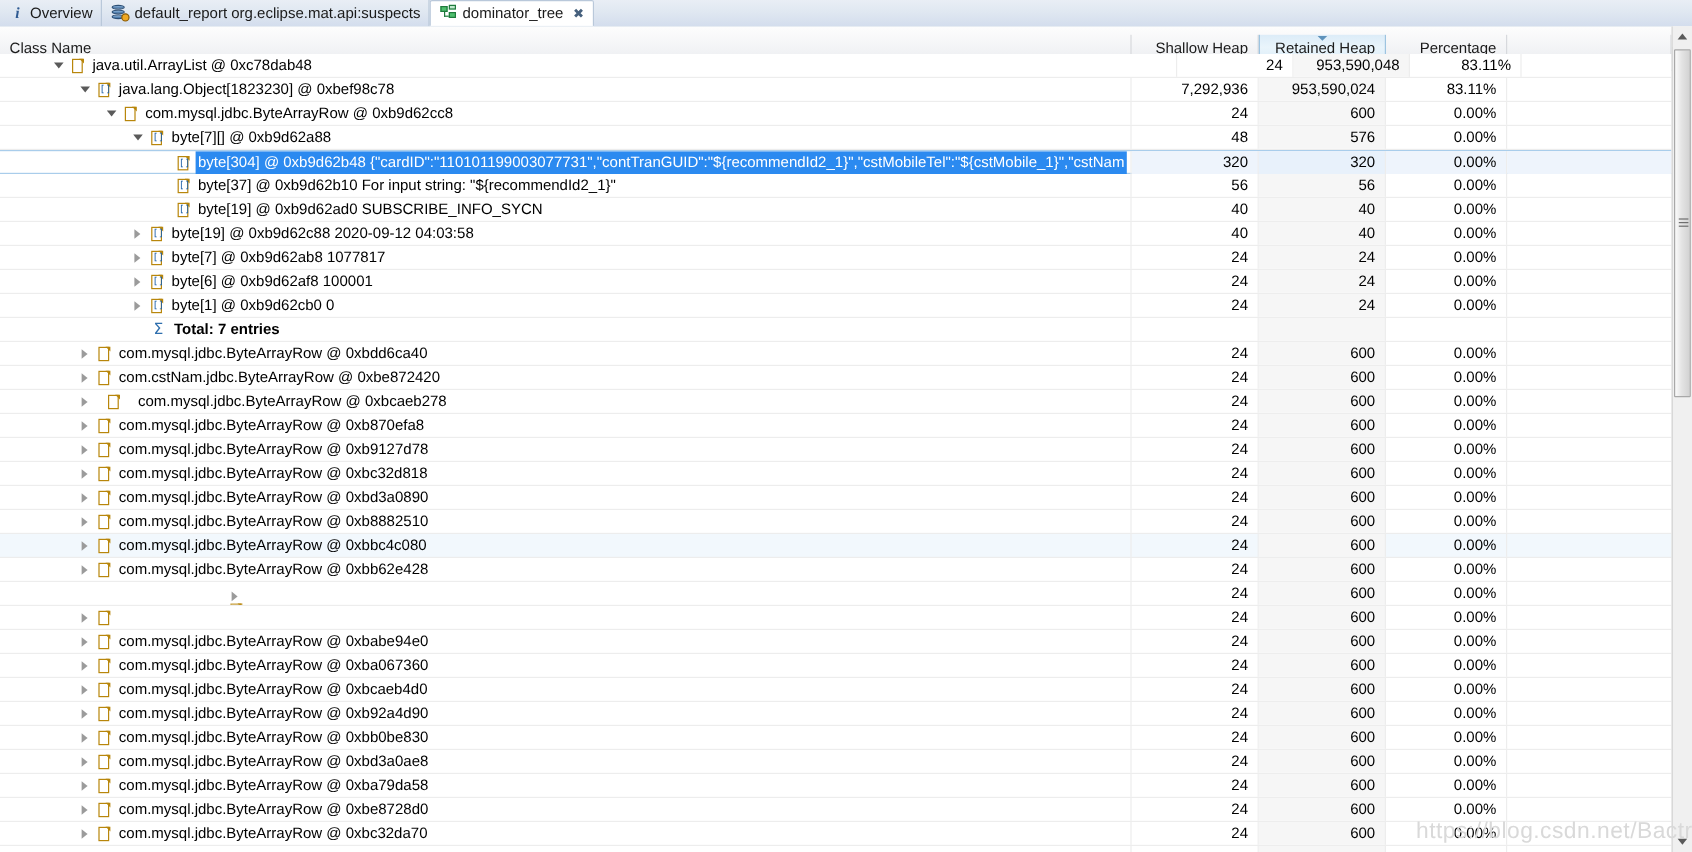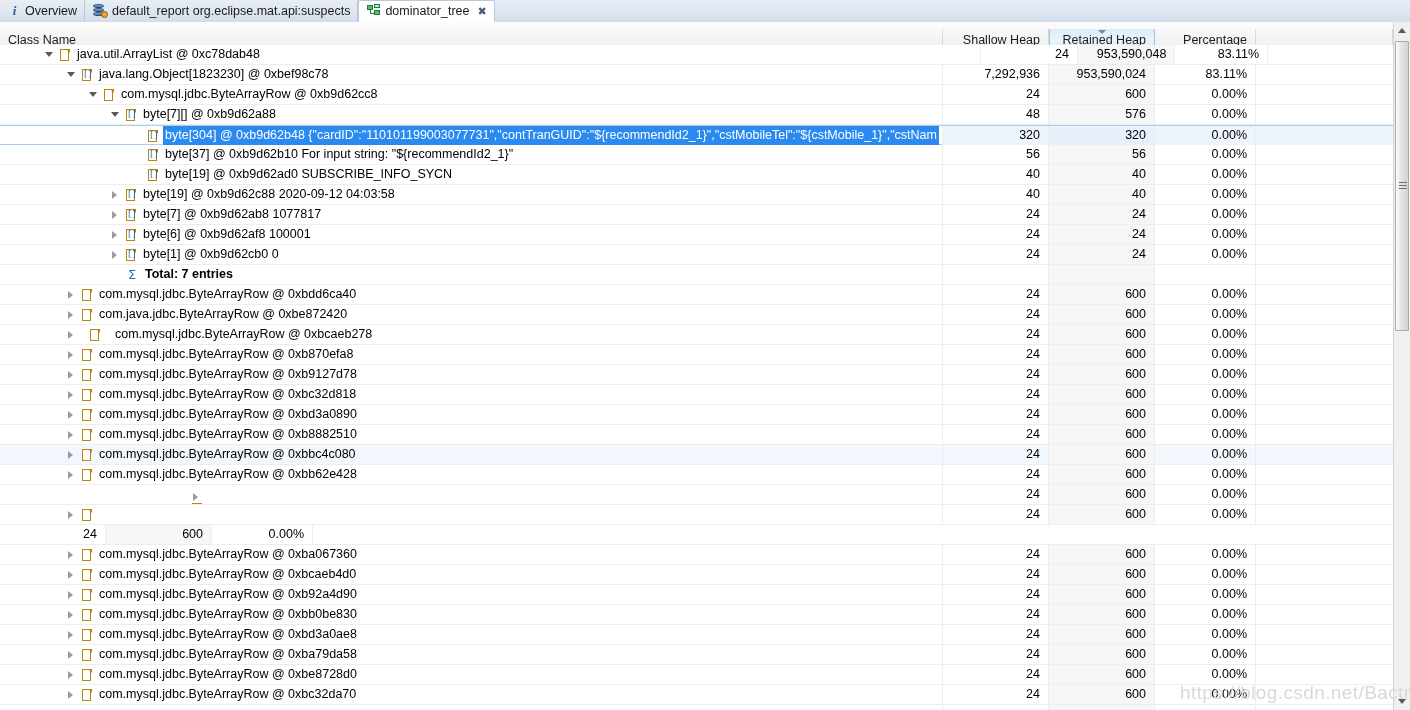--- a/index.html
+++ b/index.html
@@ -394,21 +394,21 @@
         <div class="cell c-num c-pct" style="width: 101px;">0.00%</div>
         <div class="cell c-pad" style="width: 137px;"></div>
       </div>
       <div class="row">
         <div class="cell c-name" style="width: 943px;"><span class="nm" style="margin-left: 66px;">
             <span class="twisty collapsed"></span>
             <span class="oi">
               <span class="sheet"></span>
               <span class="fold"></span>
             </span>
-            <span class="label">com.java.jdbc.ByteArrayRow @ 0xbe872420</span>
+            <span class="label">com.cstNam.jdbc.ByteArrayRow @ 0xbe872420</span>
           </span></div>
         <div class="cell c-num c-shallow" style="width: 106px;">24</div>
         <div class="cell c-num c-retained" style="width: 106px;">600</div>
         <div class="cell c-num c-pct" style="width: 101px;">0.00%</div>
         <div class="cell c-pad" style="width: 137px;"></div>
       </div>
       <div class="row">
         <div class="cell c-name" style="width: 943px;"><span class="nm" style="margin-left: 66px; gap: 12px;">
             <span class="twisty collapsed"></span>
             <span class="oi">
@@ -541,20 +541,28 @@
               <span class="sheet"></span>
               <span class="fold"></span>
             </span>
           </span></div>
         <div class="cell c-num c-shallow" style="width: 106px;">24</div>
         <div class="cell c-num c-retained" style="width: 106px;">600</div>
         <div class="cell c-num c-pct" style="width: 101px;">0.00%</div>
         <div class="cell c-pad" style="width: 137px;"></div>
       </div>
       <div class="row">
+        <div class="cell c-name" style="width: 943px;"><span class="nm" style="margin-left: 66px;">
+            <span class="twisty collapsed"></span>
+            <span class="oi">
+              <span class="sheet"></span>
+              <span class="fold"></span>
+            </span>
+            <span class="label">com.mysql.jdbc.ByteArrayRow @ 0xbabe94e0</span>
+          </span></div>
         <div class="cell c-num c-shallow" style="width: 106px;">24</div>
         <div class="cell c-num c-retained" style="width: 106px;">600</div>
         <div class="cell c-num c-pct" style="width: 101px;">0.00%</div>
         <div class="cell c-pad" style="width: 137px;"></div>
       </div>
       <div class="row">
         <div class="cell c-name" style="width: 943px;"><span class="nm" style="margin-left: 66px;">
             <span class="twisty collapsed"></span>
             <span class="oi">
               <span class="sheet"></span>

